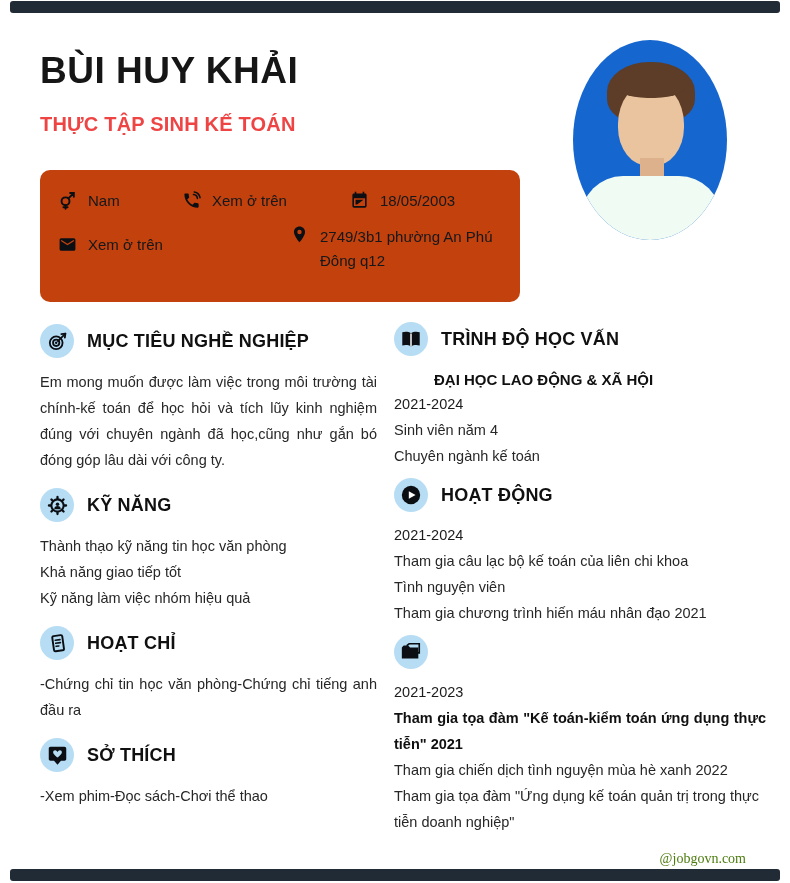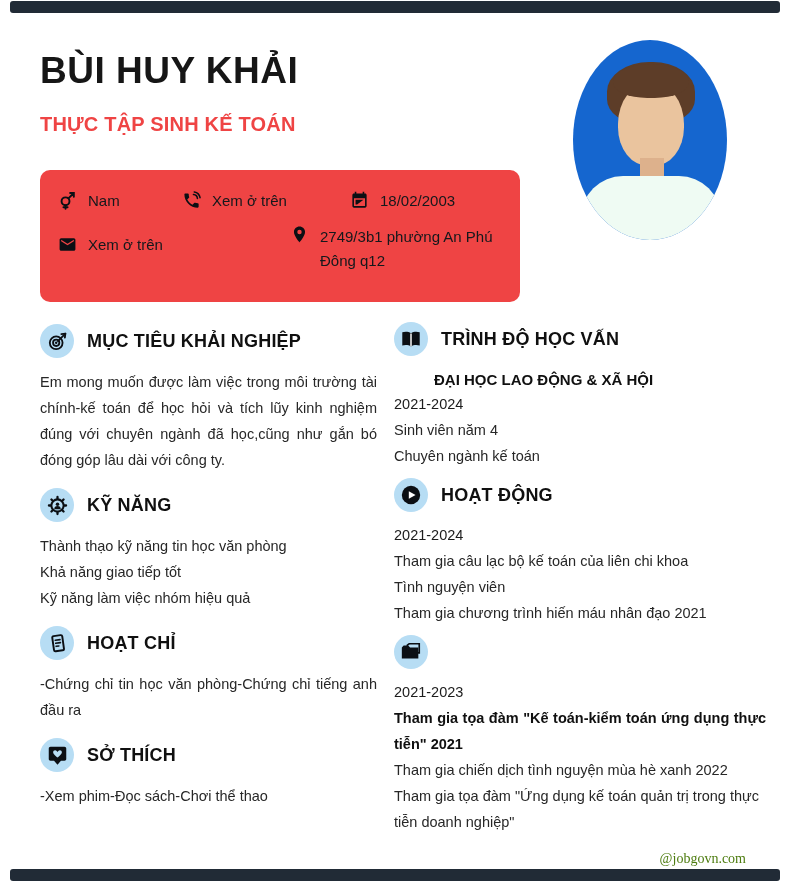--- a/index.html
+++ b/index.html
@@ -22,21 +22,21 @@
   .photo .face { position:absolute; left:45px; top:42px; width:66px; height:84px; background:#eac49e;
                  border-radius:50% 50% 46% 46%; }
   .photo .fringe { position:absolute; left:40px; top:24px; width:76px; height:34px; background:#5d3d28;
                  border-radius:50% 50% 45% 45%; }
   .photo .neck { position:absolute; left:67px; top:118px; width:24px; height:26px; background:#e0b astr; background:#ddb18c; }
   .photo .shirt { position:absolute; left:8px; top:136px; width:140px; height:70px; background:#effbf3;
                  border-radius:42px 42px 0 0; }
 
   
   .infobox { position:absolute; left:40px; top:170px; width:480px; height:132px;
-             background:#ef4444; border-radius:10px; }
+             background:#c2410c; border-radius:10px; }
   .ci { position:absolute; display:flex; align-items:flex-start; gap:11px; font-size:15px; color:#14181c; line-height:20px; }
   .ci svg { flex:0 0 19px; margin-top:0px; }
   .ci-gender { left:18px; top:21px; }
   .ci-phone  { left:142px; top:21px; }
   .ci-dob    { left:310px; top:21px; }
   .ci-email  { left:18px; top:65px; }
   .ci-address{ left:250px; top:55px; width:222px; }
   .ci-address .ci-text { line-height:24px; }
 
   
@@ -100,21 +100,21 @@
     </span>
     <span class="ci-text">Xem ở trên</span>
   </div>
   <div class="ci ci-dob">
     <span>
       <svg width="19" height="19" viewBox="0 0 24 24">
           <path fill="#0b0f14" d="M19 3h-1V1h-2v2H8V1H6v2H5c-1.1 0-2 .9-2 2v14c0 1.1.9 2 2 2h14c1.1 0 2-.9 2-2V5c0-1.1-.9-2-2-2zm0 16H5V9h14v10z"></path>
           <path fill="#0b0f14" d="M7 11h10l-8 6H7z"></path>
         </svg>
     </span>
-    <span class="ci-text">18/02/2003</span>
+    <span class="ci-text">18/05/2003</span>
   </div>
   <div class="ci ci-email">
     <span>
       <svg width="19" height="19" viewBox="0 0 24 24">
           <path fill="#0b0f14" d="M20 4H4c-1.1 0-2 .9-2 2v12c0 1.1.9 2 2 2h16c1.1 0 2-.9 2-2V6c0-1.1-.9-2-2-2zm0 4-8 5-8-5V6l8 5 8-5v2z"></path>
         </svg>
     </span>
     <span class="ci-text">Xem ở trên</span>
   </div>
   <div class="ci ci-address">
@@ -137,21 +137,21 @@
               <circle cx="10.5" cy="13.5" r="7.3"></circle>
               <circle cx="10.5" cy="13.5" r="3.6"></circle>
             </g>
             <circle cx="10.5" cy="13.5" r="1.4" fill="#0b0f14"></circle>
             <g fill="none" stroke="#0b0f14" stroke-width="2.1" stroke-linecap="round">
               <path d="M12.5 11.5 L21 3"></path>
               <path d="M21 3 l-4.6.6 M21 3 l-.6 4.6"></path>
             </g>
           </svg>
       </span>
-      <span class="sec-title">MỤC TIÊU KHẢI NGHIỆP</span>
+      <span class="sec-title">MỤC TIÊU NGHỀ NGHIỆP</span>
     </div>
     <div class="sec-body para">Em mong muốn được làm việc trong môi trường tài chính-kế toán để học hỏi và tích lũy kinh nghiệm đúng với chuyên ngành đã học,cũng như gắn bó đóng góp lâu dài với công ty.</div>
   </div>
 
   <div class="section">
     <div class="sec-head">
       <span class="sec-icon">
         <svg width="21" height="21" viewBox="0 0 24 24">
             <g fill="none" stroke="#0b0f14" stroke-width="2.3">
               <circle cx="12" cy="12" r="7"></circle>

